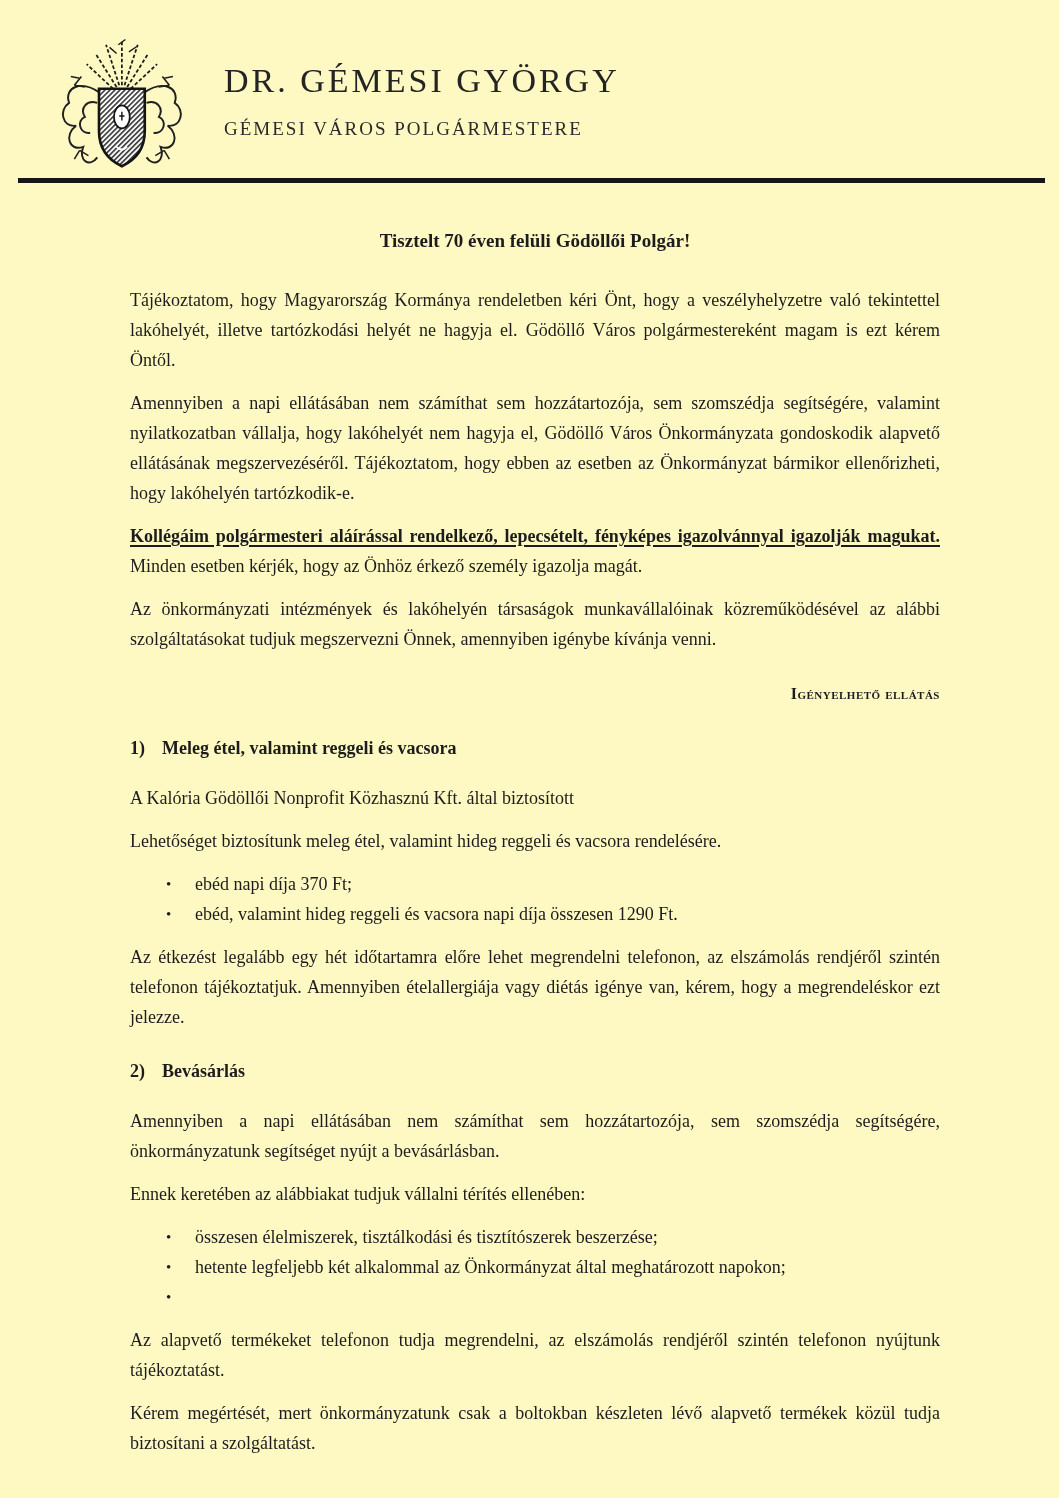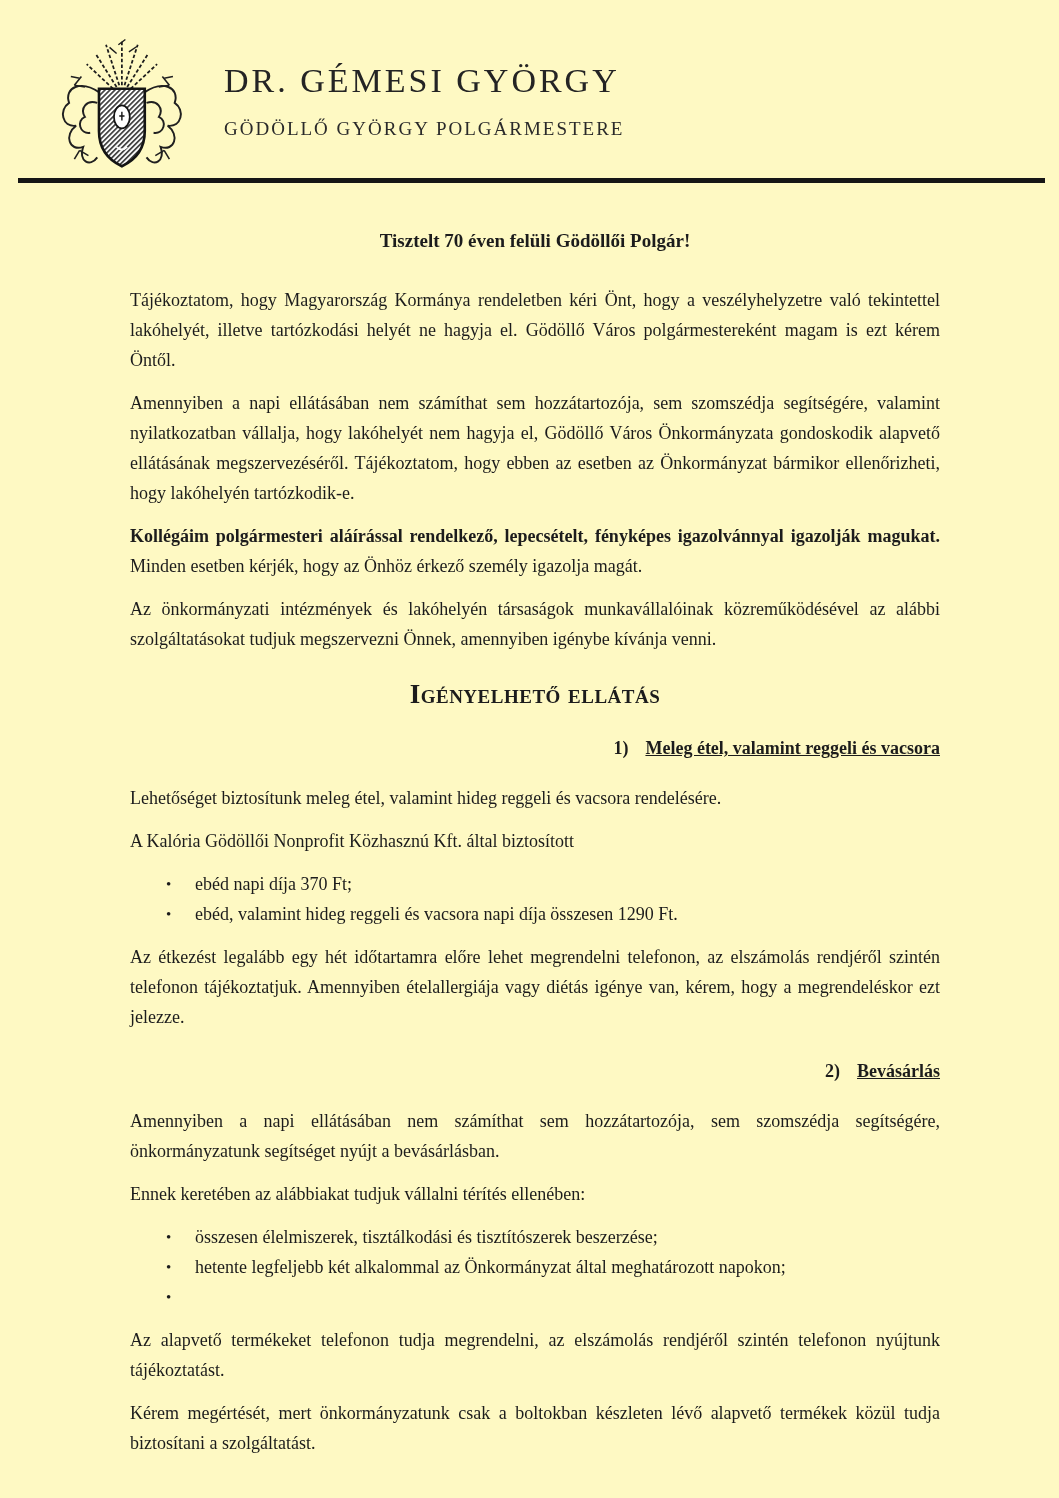--- a/index.html
+++ b/index.html
@@ -62,38 +62,38 @@
   }
   .salutation {
     text-align: center;
     font-weight: bold;
     font-size: 19px;
     margin-bottom: 29px;
   }
   p.para { margin-bottom: 13px; }
   .emph {
     font-weight: bold;
+    text-decoration: underline;
     text-decoration-thickness: 2px;
     text-underline-offset: 3px;
   }
   .section-heading {
     font-variant: small-caps;
     font-weight: bold;
-    font-size: 27px;
+    font-size: 16px;
     letter-spacing: 0.5px;
     margin-top: 25px;
     margin-bottom: 22px;
-    text-align: center;
+    text-align: right;
   }
   .svc-heading {
     font-weight: bold;
     margin-top: 24px;
     margin-bottom: 20px;
-    text-align: right;
-    text-decoration: underline;
+    text-align: left;
   }
   .svc-heading .svc-num { display: inline-block; margin-right: 17px; }
   ul.bullets {
     list-style: none;
     margin: 0 0 13px 36px;
   }
   ul.bullets li {
     display: flex;
     line-height: 30px;
   }
@@ -144,44 +144,44 @@
         <path d="M124 132 l6 10 M124 132 l-10 6" stroke-width="1.8"></path>
       </g>
 
       <path d="M50 62 h52 v48 q0 28 -26 40 q-26 -12 -26 -40 z" fill="url(#hatch)" stroke="#141414" stroke-width="3"></path>
       <ellipse cx="76" cy="94" rx="9" ry="13" fill="#ffffff" stroke="#141414" stroke-width="2"></ellipse>
       <path d="M76 88 v10 M73 93 h6" stroke="#141414" stroke-width="1.6" fill="none"></path>
       <path d="M70 128 q6 6 12 0" stroke="#ffffff" stroke-width="2" fill="none"></path>
     </svg>
     <div class="lh-text">
       <div class="lh-name">DR. GÉMESI GYÖRGY</div>
-      <div class="lh-subtitle">GÖDÖLLŐ GYÖRGY POLGÁRMESTERE</div>
+      <div class="lh-subtitle">GÉMESI VÁROS POLGÁRMESTERE</div>
     </div>
     <div class="lh-rule"></div>
   </div>
 
   <div class="body">
 
     <div class="salutation">Tisztelt 70 éven felüli Gödöllői Polgár!</div>
 
     <p class="para">Tájékoztatom, hogy Magyarország Kormánya rendeletben kéri Önt, hogy a veszélyhelyzetre való tekintettel lakóhelyét, illetve tartózkodási helyét ne hagyja el. Gödöllő Város polgármestereként magam is ezt kérem Öntől.</p>
 
     <p class="para">Amennyiben a napi ellátásában nem számíthat sem hozzátartozója, sem szomszédja segítségére, valamint nyilatkozatban vállalja, hogy lakóhelyét nem hagyja el, Gödöllő Város Önkormányzata gondoskodik alapvető ellátásának megszervezéséről. Tájékoztatom, hogy ebben az esetben az Önkormányzat bármikor ellenőrizheti, hogy lakóhelyén tartózkodik-e.</p>
 
     <p class="para"><span class="emph">Kollégáim polgármesteri aláírással rendelkező, lepecsételt, fényképes igazolvánnyal igazolják magukat.</span> <span>Minden esetben kérjék, hogy az Önhöz érkező személy igazolja magát.</span></p>
 
     <p class="para">Az önkormányzati intézmények és lakóhelyén társaságok munkavállalóinak közreműködésével az alábbi szolgáltatásokat tudjuk megszervezni Önnek, amennyiben igénybe kívánja venni.</p>
 
     <div class="section-heading">Igényelhető ellátás</div>
 
     <div class="svc-heading"><span class="svc-num">1)</span><span>Meleg étel, valamint reggeli és vacsora</span></div>
 
+    <p class="para">A Kalória Gödöllői Nonprofit Közhasznú Kft. által biztosított</p>
+
     <p class="para">Lehetőséget biztosítunk meleg étel, valamint hideg reggeli és vacsora rendelésére.</p>
-
-    <p class="para">A Kalória Gödöllői Nonprofit Közhasznú Kft. által biztosított</p>
 
     <ul class="bullets">
       <li>
           <span class="dot">•</span>
           <span>ebéd napi díja 370 Ft;</span>
         </li>
       <li>
           <span class="dot">•</span>
           <span>ebéd, valamint hideg reggeli és vacsora napi díja összesen 1290 Ft.</span>
         </li>

